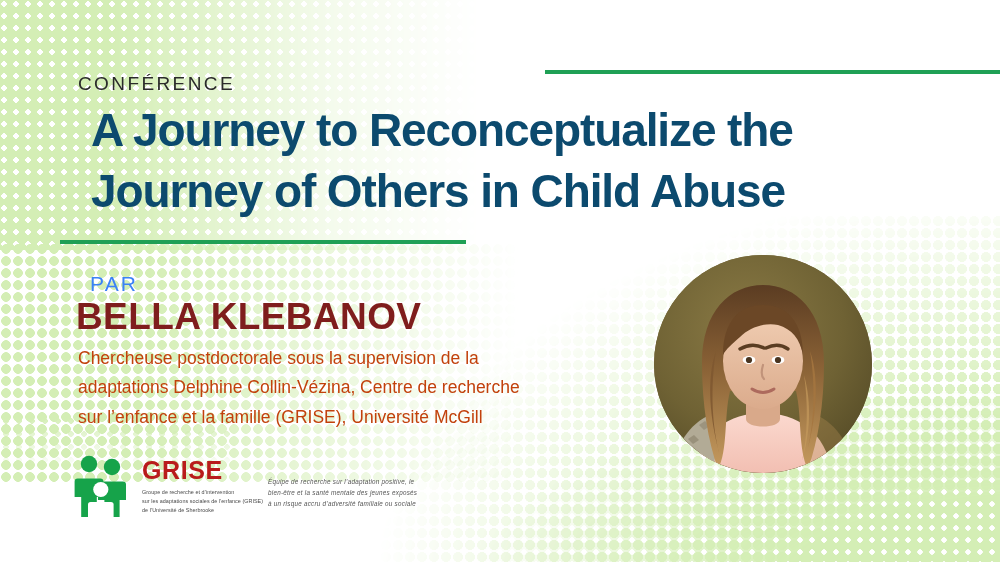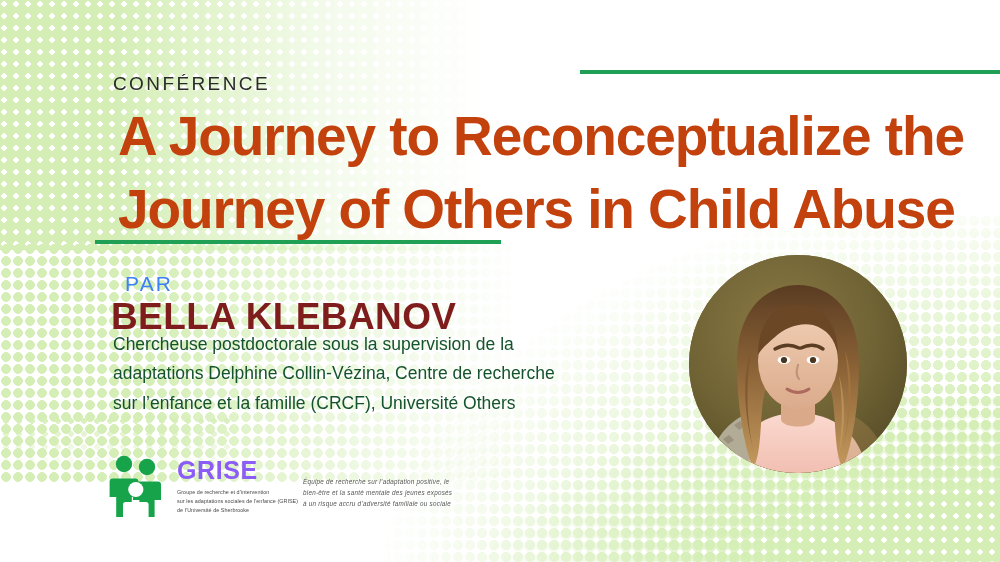--- a/index.html
+++ b/index.html
@@ -64,38 +64,38 @@
   .halftone-bl {
     left:0; top:415px; width:230px; height:60px;
     background-image:
       radial-gradient(circle at 6px 6px, #d4eeb5 2.6px, transparent 3px);
     background-size:13px 13px;
     -webkit-mask-image:linear-gradient(to bottom, #000 0px, rgba(0,0,0,0.5) 26px, transparent 56px);
     mask-image:linear-gradient(to bottom, #000 0px, rgba(0,0,0,0.5) 26px, transparent 56px);
   }
 
   
-  .content { position:absolute; inset:0;margin-left:35px; }
+  .content { position:absolute; inset:0; }
 
   .rule-top {
     position:absolute; left:545px; top:70px; right:0; height:4px;
     background:#1fa055;
   }
 
   .eyebrow {
     position:absolute; left:78px; top:73px;
     font-size:19px; letter-spacing:2.4px; font-weight:400;
     color:#2b2b2b;
   }
 
   .title {
-    position:absolute; left:83px; top:100px; width:880px;
-    font-size:55px; line-height:1.33;
+    position:absolute; left:91px; top:100px; width:880px;
+    font-size:46px; line-height:1.33;
     font-weight:700; letter-spacing:-1.1px;
-    color:#c2410c;
+    color:#0c4a6e;
     font-stretch:condensed;
   }
   .title .t-line { display:block; white-space:nowrap; }
 
   .rule-mid {
     position:absolute; left:60px; top:240px; width:406px; height:4px;
     background:#1fa055;
   }
 
   .par {
@@ -103,40 +103,40 @@
     font-size:21px; letter-spacing:2.2px; color:#3b82f6; font-weight:400;
   }
 
   .speaker {
     position:absolute; left:76px; top:296px;
     font-size:37px; font-weight:700; letter-spacing:0.4px;
     color:#7f1d1d;
   }
 
   .affil {
-    position:absolute; left:78px; top:330px; width:560px;
-    font-size:17.5px; line-height:1.68; color:#14532d; font-weight:400;
+    position:absolute; left:78px; top:344px; width:560px;
+    font-size:17.5px; line-height:1.68; color:#c2410c; font-weight:400;
   }
   .affil .a-line { display:block; white-space:nowrap; }
 
   
   .portrait {
     position:absolute; left:654px; top:255px; width:218px; height:218px;
     border-radius:50%; overflow:hidden;
     background:#6d6034;
   }
   .portrait svg { display:block; width:100%; height:100%; }
 
   
   .logo-block { position:absolute; left:72px; top:455px; display:flex; align-items:flex-start; }
   .logo-mark { width:58px; height:62px; flex:0 0 58px; }
   .logo-mark svg { display:block; width:100%; height:100%; }
   .logo-text { margin-left:12px; padding-top:3px; }
   .logo-word {
-    font-size:25px; font-weight:700; letter-spacing:0.6px; color:#8b5cf6;
+    font-size:25px; font-weight:700; letter-spacing:0.6px; color:#b91c1c;
     line-height:1;
   }
   .logo-sub {
     margin-top:5px;
     font-size:5.4px; line-height:1.65; color:#4a4a4a; font-weight:400;
     letter-spacing:0.05px;
   }
   .logo-sub span { display:block; white-space:nowrap; }
 
   .tagline {
@@ -169,21 +169,21 @@
 
   <div class="rule-mid"></div>
 
   <div class="par">PAR</div>
 
   <div class="speaker">BELLA KLEBANOV</div>
 
   <div class="affil">
     <span class="a-line">Chercheuse postdoctorale sous la supervision de la</span>
     <span class="a-line">adaptations Delphine Collin-Vézina, Centre de recherche</span>
-    <span class="a-line">sur l’enfance et la famille (CRCF), Université Others</span>
+    <span class="a-line">sur l’enfance et la famille (GRISE), Université McGill</span>
   </div>
 
   <div class="portrait">
     <svg viewBox="0 0 218 218" xmlns="http://www.w3.org/2000/svg" aria-hidden="true">
       <defs>
         <radialGradient id="bgGrad" cx="42%" cy="34%" r="82%">
           <stop offset="0%" stop-color="#8a7a45"></stop>
           <stop offset="55%" stop-color="#6f6234"></stop>
           <stop offset="100%" stop-color="#4e4523"></stop>
         </radialGradient>

